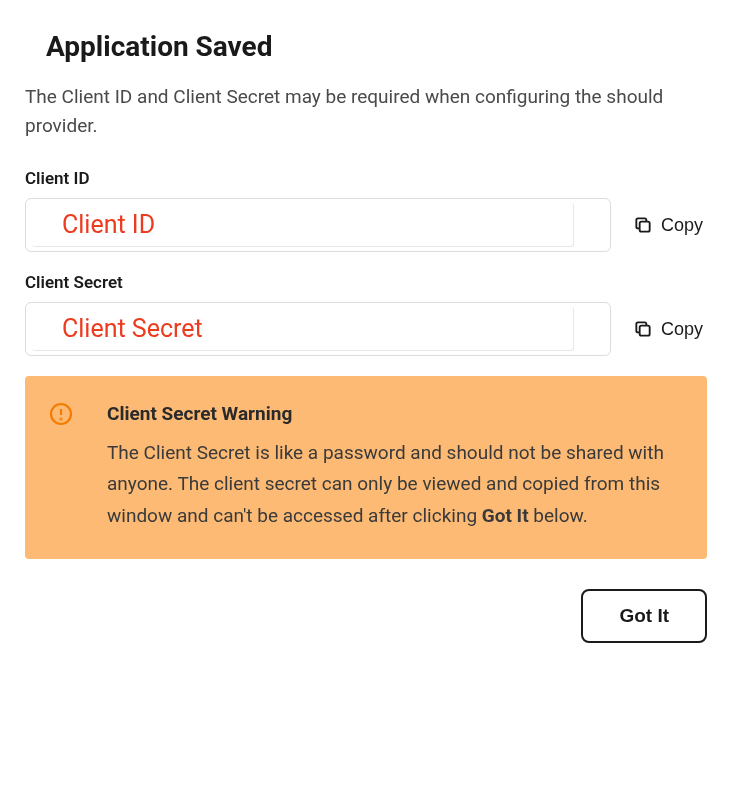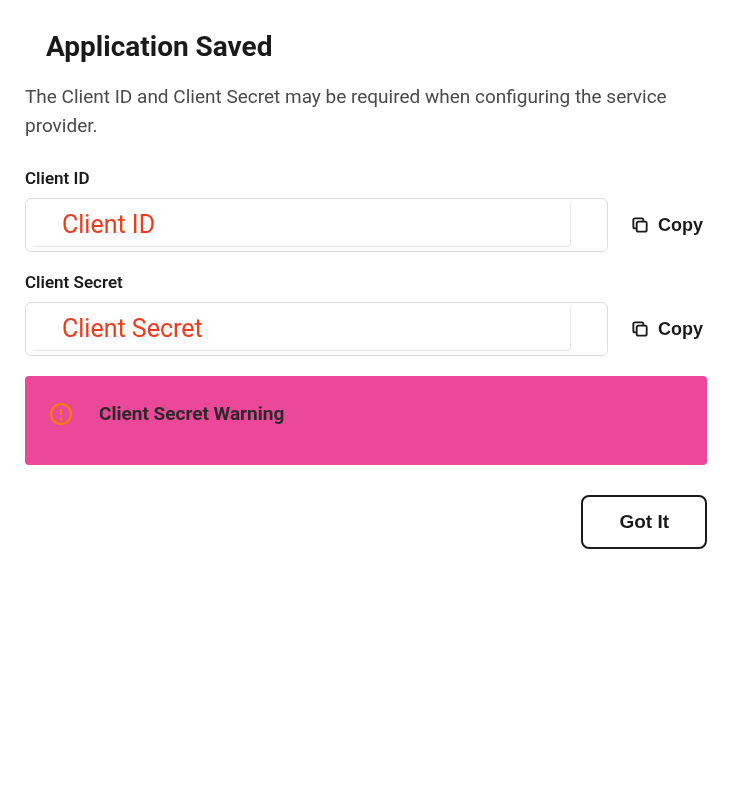--- a/index.html
+++ b/index.html
@@ -68,34 +68,34 @@
       align-items: center;
       margin-right: 30px;
     }
     .copy-btn {
       display: flex;
       gap: 8px;
       background: none;
       border: none;
       cursor: pointer;
       font-size: 18px;
-      font-weight: 700;
+      font-weight: 400;
       color: #1a1a1a;
       padding: 4px;
     }
     .copy-icon {
       width: 20px;
       height: 20px;
     }
     .warning-box {
-      background: #ec4899;
+      background: #fdba74;
       border-radius: 4px;
       padding: 26px 28px 28px 24px;
       display: flex;
-      gap: 26px;
+      gap: 34px;
       margin-top: 8px;
       margin-bottom: 30px;
     }
     .warning-icon {
       flex-shrink: 0;
       width: 24px;
       height: 24px;
       margin-top: 0px;
     }
     .warning-content {
@@ -128,21 +128,21 @@
       font-weight: 700;
       color: #1a1a1a;
       cursor: pointer;
     }
   </style>
 </head>
 <body>
 
 <h1 class="title">Application Saved</h1>
 
-<p class="description">The Client ID and Client Secret may be required when configuring the service provider.</p>
+<p class="description">The Client ID and Client Secret may be required when configuring the should provider.</p>
 
 <div class="field-group">
   <label class="field-label">Client ID</label>
   <div class="field-row">
     <div class="input-wrap">
       <div class="input-inner-box">
         <span class="placeholder">Client ID</span>
       </div>
     </div>
     <button class="copy-btn">
@@ -174,18 +174,21 @@
 </div>
 
 <div class="warning-box">
   <svg class="warning-icon" viewBox="0 0 24 24" fill="none" stroke="#f57c00" stroke-width="2.2">
     <circle cx="12" cy="12" r="10"></circle>
     <line x1="12" y1="7" x2="12" y2="13"></line>
     <circle cx="12" cy="17" r="0.5" fill="#f57c00"></circle>
   </svg>
   <div class="warning-content">
     <div class="warning-title">Client Secret Warning</div>
+    <div class="warning-text">
+      <span>The Client Secret is like a password and should not be shared with anyone. The client secret can only be viewed and copied from this window and can't be accessed after clicking </span><b>Got It</b><span> below.</span>
+    </div>
   </div>
 </div>
 
 <div class="footer">
   <button class="got-it-btn">Got It</button>
 </div>
 
 </body></html>

